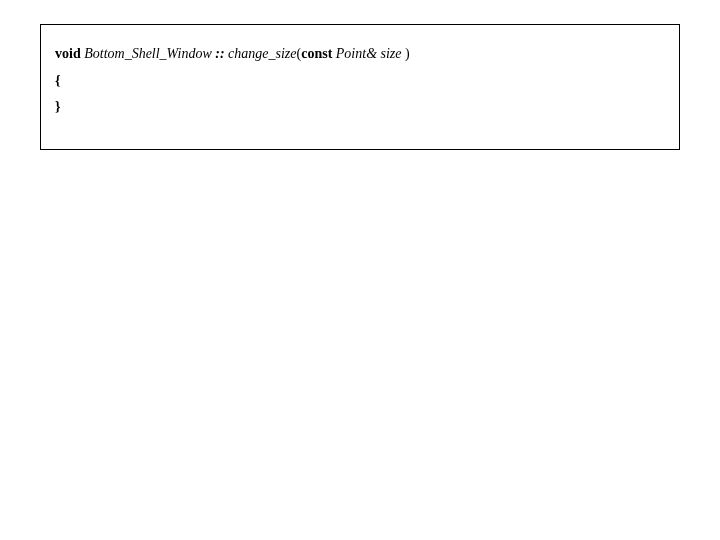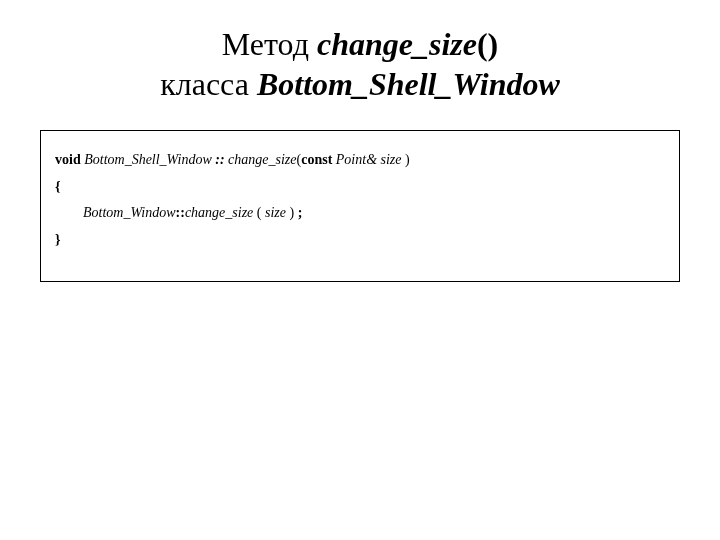--- a/index.html
+++ b/index.html
@@ -13,25 +13,20 @@
   .codebox .i  { font-style: italic; }
   .codebox .bi { font-weight: 700; font-style: italic; }
   .codebox .indent { padding-left: 28px; display: inline-block; }
   .codebox div { white-space: pre-wrap; }
 </style>
 </head>
 <body>
 
 <div class="slide">
 
-  <h1 class="title">
-    <span>Метод </span><span class="bi">change_size</span><span class="b">()</span><br>
-    <span>класса </span><span class="bi">Bottom_Shell_Window</span>
-  </h1>
 
   <div class="codebox">
     <div><span class="b">void</span><span> </span><span class="i">Bottom_Shell_Window</span><span> </span><span class="bi">:: </span><span class="i">change_size</span><span>(</span><span class="b">const</span><span> </span><span class="i">Point&amp; size</span><span> )</span></div>
     <div><span class="b">{</span></div>
-    <div><span class="indent"><span class="i">Bottom_Window</span><span class="b">::</span><span class="i">change_size</span><span> ( </span><span class="i">size</span><span> ) </span><span class="b">;</span></span></div>
     <div><span class="b">}</span></div>
   </div>
 
 </div>
 
 </body></html>

